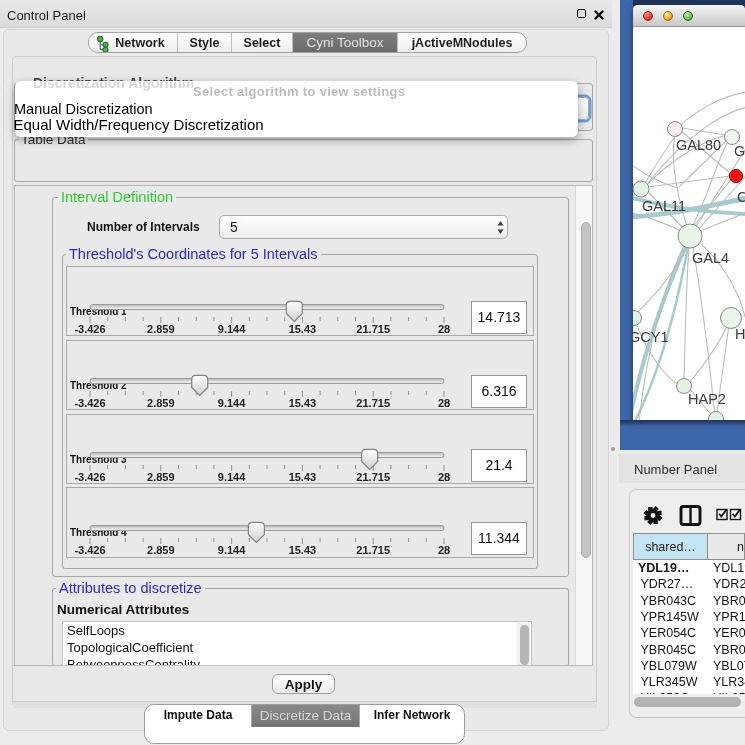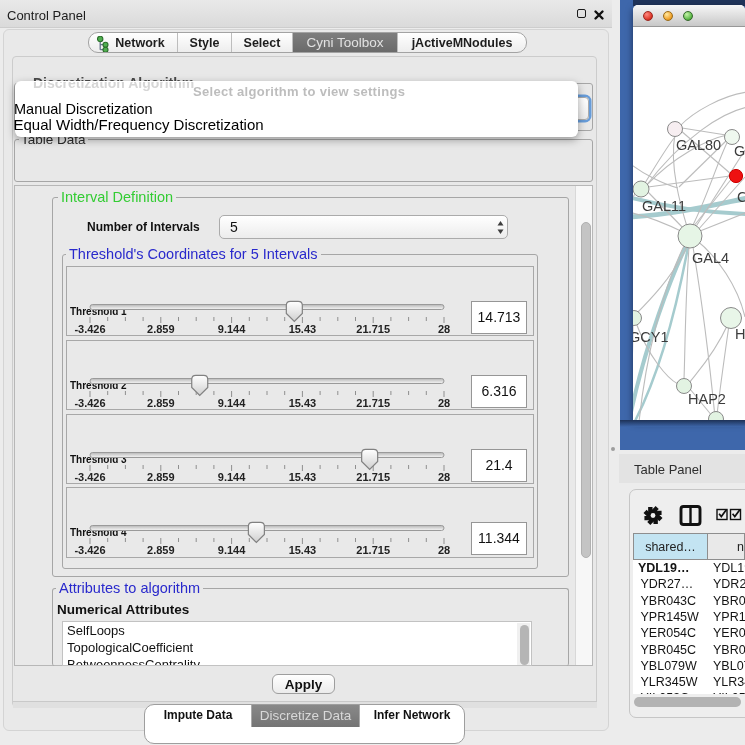--- a/index.html
+++ b/index.html
@@ -308,21 +308,21 @@
         <text x="93.8" y="66" text-anchor="middle" font-size="11" font-weight="bold" fill="#222" font-family="Liberation Sans">2.859</text>
         <text x="164.6" y="66" text-anchor="middle" font-size="11" font-weight="bold" fill="#222" font-family="Liberation Sans">9.144</text>
         <text x="235.4" y="66" text-anchor="middle" font-size="11" font-weight="bold" fill="#222" font-family="Liberation Sans">15.43</text>
         <text x="306.2" y="66" text-anchor="middle" font-size="11" font-weight="bold" fill="#222" font-family="Liberation Sans">21.715</text>
         <text x="377" y="66" text-anchor="middle" font-size="11" font-weight="bold" fill="#222" font-family="Liberation Sans">28</text>
         <path d="M 181.38 38.2 a 4 4 0 0 1 4 -3.8 l 8 0 a 4 4 0 0 1 4 3.8 l 0 8.3 l -8 8 l -8 -8 z" fill="url(#gthumb)" stroke="#818181" stroke-width="1.2"></path>
       </svg>
     </div>
 
   <div class="group" style="left:52px;top:588px;width:517px;height:78px;border-bottom:none;"></div>
-  <div class="gtitle" style="left:56px;top:580px;color:#2929cc;">Attributes to algorithm</div>
+  <div class="gtitle" style="left:56px;top:580px;color:#2929cc;">Attributes to discretize</div>
   <div class="abs" style="left:57px;top:602px;font-size:13.5px;font-weight:bold;color:#111;">Numerical Attributes</div>
   <div class="abs" style="left:62px;top:621px;width:470px;height:45px;background:#fff;border:1px solid #c2c2c2;overflow:hidden;">
     <div style="font-size:13px;color:#111;padding-left:4px;line-height:17px;padding-top:0px;">SelfLoops<br>TopologicalCoefficient<br>BetweennessCentrality</div>
     <div style="position:absolute;right:1px;top:1px;width:13px;height:43px;background:#f0f0f0;"></div>
     <div style="position:absolute;right:2.5px;top:3px;width:9px;height:40px;background:#b5b5b5;border-radius:5px;"></div>
   </div>
 
   <div class="abs" style="left:272px;top:674px;width:63px;height:20px;background:linear-gradient(#ffffff,#ebebeb);border:1px solid #9e9e9e;border-radius:6px;text-align:center;font-size:13.5px;font-weight:bold;color:#111;line-height:19px;">Apply</div>
   <div class="abs" style="left:13px;top:701px;width:584px;height:1px;background:#c9c9c9;"></div>
   <div class="abs" style="left:13px;top:702px;width:584px;height:6px;background:#e0e0e0;"></div>
@@ -390,21 +390,21 @@
       <div id="mactitle">
         <span class="light" style="left:10px;background:radial-gradient(circle at 35% 30%, #ff8a80, #e03e30 60%, #a21000);border:0.5px solid #9c2720;"></span>
         <span class="light" style="left:30px;background:radial-gradient(circle at 35% 30%, #ffe9a0, #f2a633 60%, #c07800);border:0.5px solid #9a6b16;"></span>
         <span class="light" style="left:50px;background:radial-gradient(circle at 35% 30%, #c5f3a8, #64bd4f 60%, #2c7d18);border:0.5px solid #35682c;"></span>
       </div>
     </div>
     <div style="position:absolute;left:0;top:420px;width:125px;height:7px;background:linear-gradient(#1d3156,#3e67ab);"></div>
   </div>
 
   <div id="tablepanelbar" class="abs">
-      <span class="t">Table Panel</span>
+      <span class="t">Number Panel</span>
     </div>
   <div id="tpanel" class="abs"></div>
 
   <svg class="abs" style="left:641px;top:505px;" width="105" height="22" viewBox="0 0 105 22">
     <g id="gear">
         <circle cx="12" cy="10.5" r="6.3" fill="#111"></circle>
         <rect x="16.18187251301546" y="10.923300064349814" width="4.4" height="4.4" fill="#111" transform="rotate(44.845354010102106 18.38187251301546 13.123300064349813)"></rect>
         <rect x="12.457712066032403" y="14.667618595210126" width="4.4" height="4.4" fill="#111" transform="rotate(89.84535401010211 14.657712066032405 16.867618595210125)"></rect>
         <rect x="7.176699935650185" y="14.68187251301546" width="4.4" height="4.4" fill="#111" transform="rotate(134.84535401010208 9.376699935650185 16.88187251301546)"></rect>
         <rect x="3.432381404789874" y="10.957712066032403" width="4.4" height="4.4" fill="#111" transform="rotate(179.8453540101021 5.632381404789874 13.157712066032405)"></rect>

